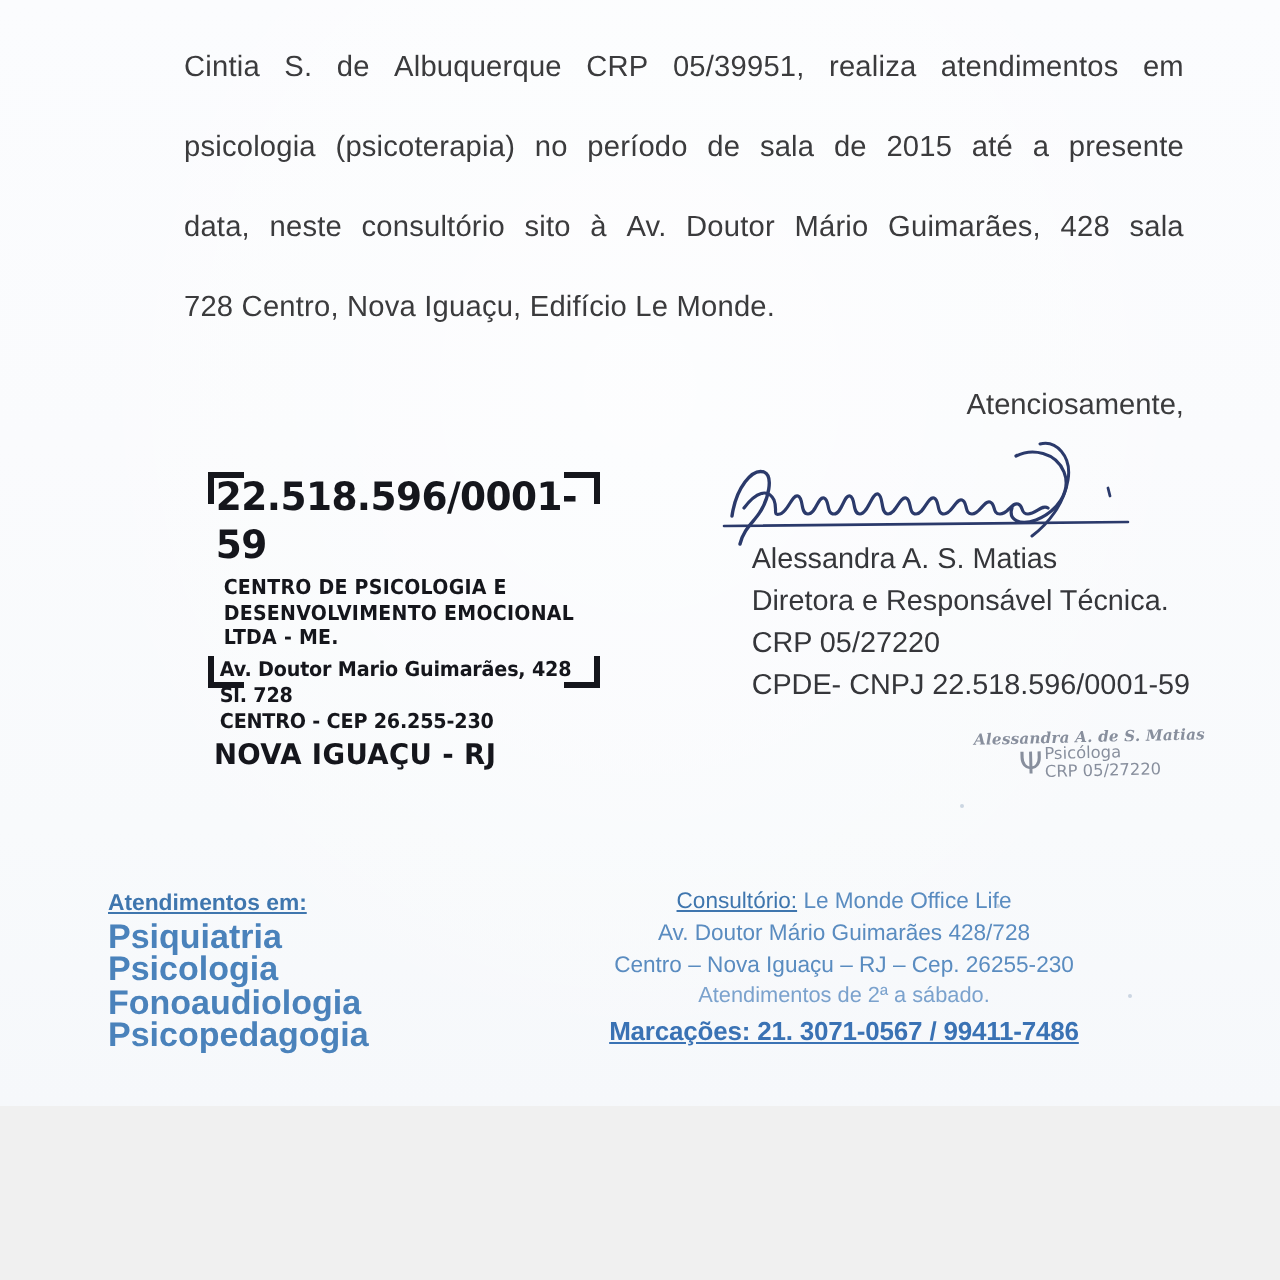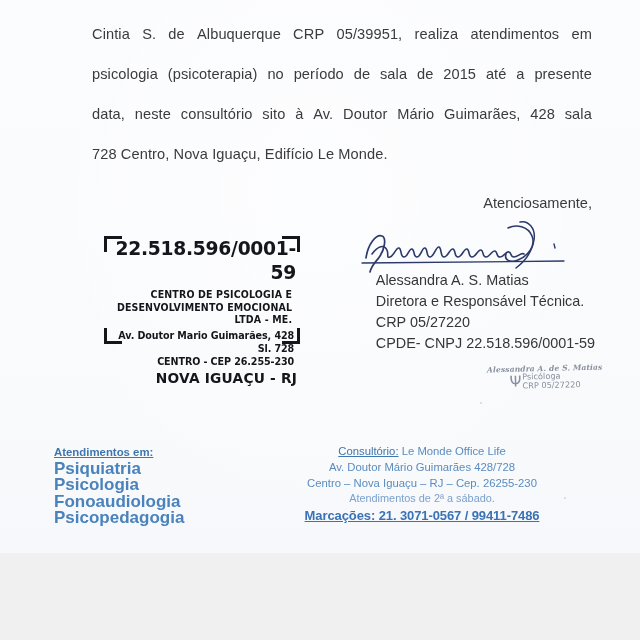--- a/index.html
+++ b/index.html
@@ -88,21 +88,21 @@
     border-width: 0;
   }
   .c-tl { left: 0;  top: 0;  border-left-width: 3px; border-top-width: 3px; }
   .c-tr { right: 0; top: 0;  border-right-width: 3px; border-top-width: 3px; }
   .c-bl { left: 0;  bottom: 0; border-left-width: 3px; border-bottom-width: 3px; }
   .c-br { right: 0; bottom: 0; border-right-width: 3px; border-bottom-width: 3px; }
 
   .stamp-inner {
     position: absolute;
     left: 0; right: 0; top: 0;
-    text-align: right;
+    text-align: left;
   }
   .stamp-cnpj {
     font-size: 19.5px;
     font-weight: bold;
     letter-spacing: -0.3px;
     line-height: 24px;
     margin-top: 1px;
     font-family: "DejaVu Sans", sans-serif;
     transform: scaleX(0.96);
   }

